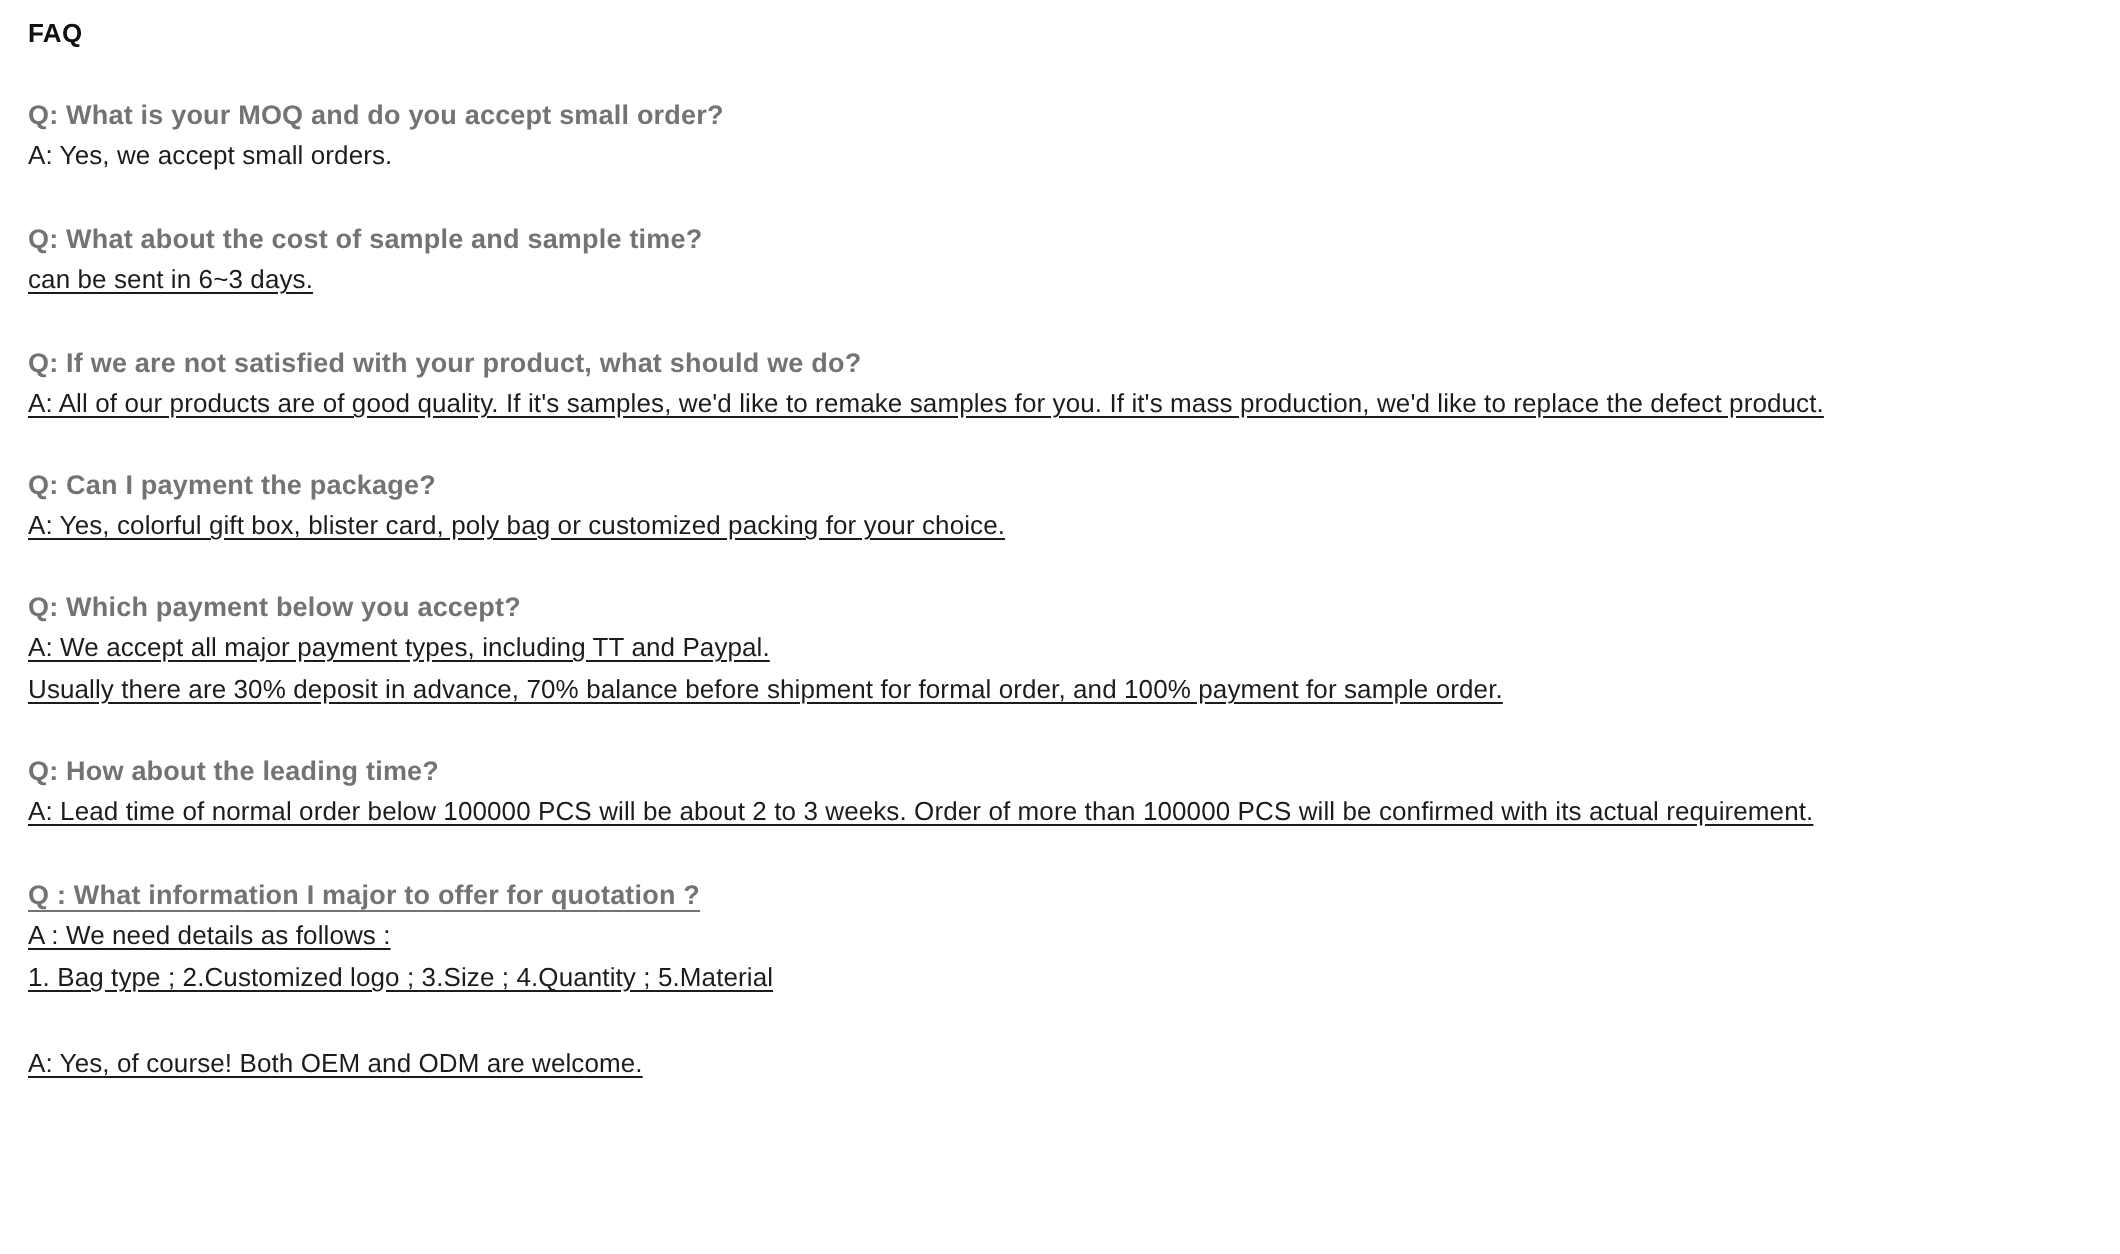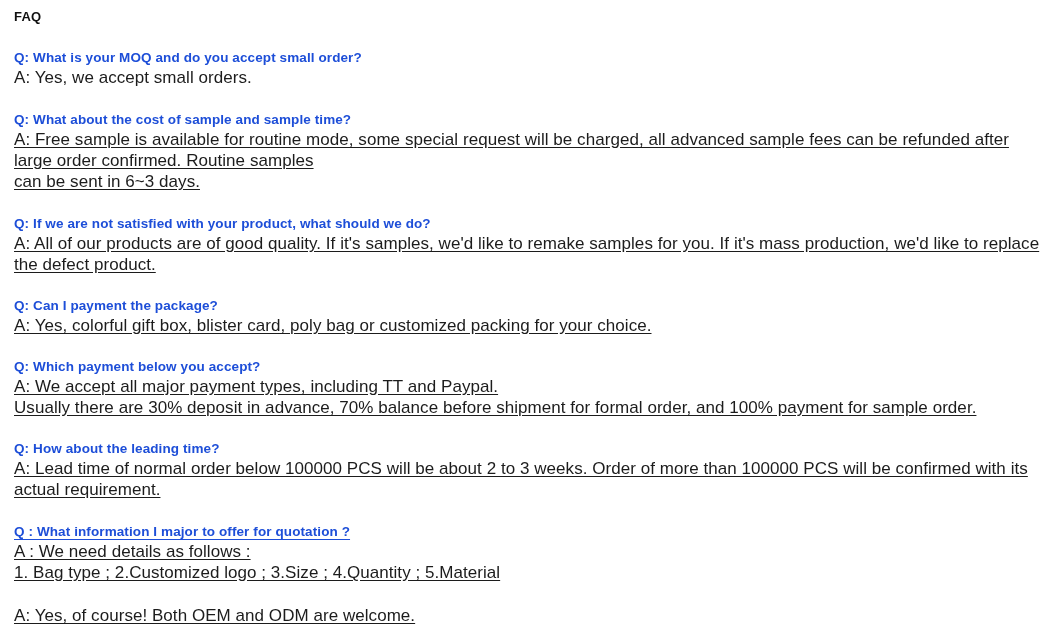--- a/index.html
+++ b/index.html
@@ -35,26 +35,26 @@
     left: 14px;
     top: 48px;
     right: 10px;
   }
   .faq-item {
     margin-bottom: 0;
   }
   .q {
     font-size: 13.5px;
     font-weight: bold;
-    color: #1d4ed8;
+    color: #737373;
     line-height: 19px;
     letter-spacing: 0.1px;
   }
   .a {
-    font-size: 17px;
+    font-size: 13px;
     color: #1c1c1c;
     line-height: 21px;
     letter-spacing: 0.05px;
   }
   .u {
     text-decoration: underline;
     text-underline-offset: 2px;
   }
   .q.u {
     text-decoration: underline;
@@ -73,21 +73,20 @@
   <div class="faq-list">
 
     <div class="faq-item">
       <div class="q">Q: What is your MOQ and do you accept small order?</div>
       <div class="a">A: Yes, we accept small orders.</div>
     </div>
     <div class="gap-lg"></div>
 
     <div class="faq-item">
       <div class="q">Q: What about the cost of sample and sample time?</div>
-      <div class="a u">A: Free sample is available for routine mode, some special request will be charged, all advanced sample fees can be refunded after large order confirmed. Routine samples</div>
       <div class="a u">can be sent in 6~3 days.</div>
     </div>
     <div class="gap-lg"></div>
 
     <div class="faq-item">
       <div class="q">Q: If we are not satisfied with your product, what should we do?</div>
       <div class="a u">A: All of our products are of good quality. If it's samples, we'd like to remake samples for you. If it's mass production, we'd like to replace the defect product.</div>
     </div>
     <div class="gap-md"></div>
 

